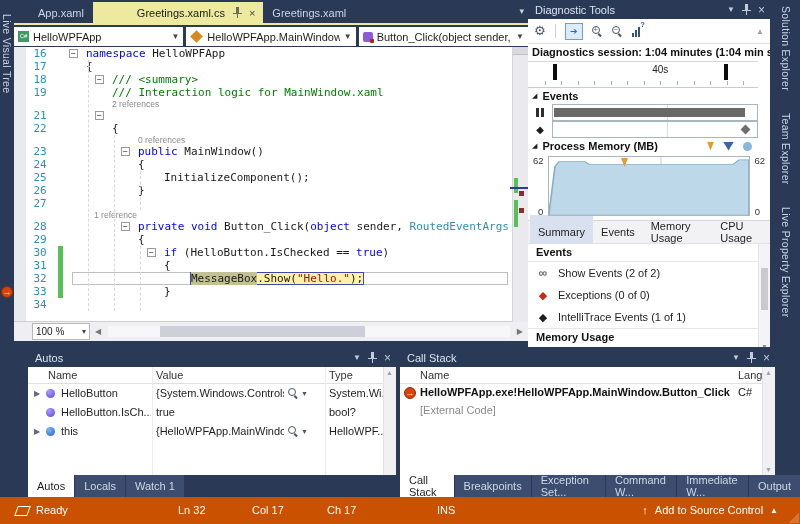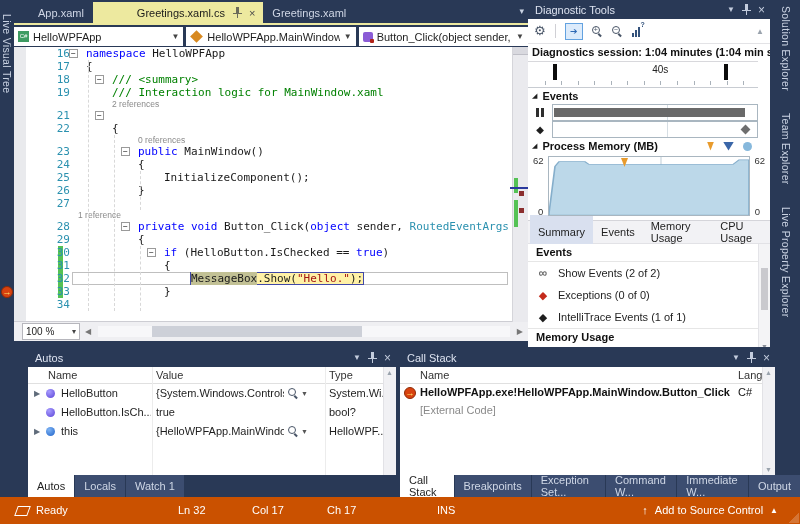--- a/index.html
+++ b/index.html
@@ -32,40 +32,40 @@
   .dd .ddchev{margin-left:auto;color:#444;font-size:8px;padding-left:4px;}
   .ic-proj{width:11px;height:11px;background:#3E9B62;color:#fff;font-size:6px;line-height:11px;text-align:center;flex:none;}
   .ic-class{width:9px;height:9px;background:#D8891F;transform:rotate(45deg);flex:none;margin:0 2px;}
   .ic-method{width:10px;height:10px;background:#8B5CD6;border-radius:2px;flex:none;position:relative;}
   .ic-method::after{content:"";position:absolute;right:-1px;bottom:-1px;width:4px;height:4px;background:#B02318;border-radius:1px;}
   #code-area{position:absolute;left:0;top:47px;right:0;bottom:19px;background:#fff;overflow:hidden;}
   #code-area::before{content:"";position:absolute;left:0;top:0;bottom:0;width:12px;background:#E9EAED;}
   #code-lines{position:absolute;left:0;top:0;right:15px;}
   .crow{position:relative;height:13px;}
   .refrow{position:relative;height:10px;font-size:8.5px;line-height:10px;color:#8a8a8a;}
-  .lnum{position:absolute;left:28px;width:28px;text-align:right;color:#2B91AF;
+  .lnum{position:absolute;left:12px;width:28px;text-align:center;color:#2B91AF;
         font:11px/13px "DejaVu Sans Mono",monospace;}
   .ctext{position:absolute;top:0;white-space:pre;font:11px/13px "DejaVu Sans Mono",monospace;color:#1a1a1a;}
   .fold{position:absolute;top:2px;width:9px;height:9px;box-sizing:border-box;border:1px solid #9a9a9a;background:#fff;
         font:8px/7px "DejaVu Sans Mono",monospace;text-align:center;color:#333;z-index:2;}
   .gbar{position:absolute;left:44px;top:0;width:5px;height:13px;background:#55C255;}
   .curbox{position:absolute;left:58px;right:5px;top:0;height:11px;border:1px solid #BFBFBF;}
   .stmt{display:inline-block;border:1px solid #4048A8;background:#FFF1A6;height:11px;line-height:11px;}
   .seg-k{color:#0000FF;} .seg-t{color:#2B91AF;} .seg-c{color:#008000;}
   .seg-p{color:#1a1a1a;} .seg-hlA{background:#C2C195;} .seg-hlB{} .seg-hlS{color:#A31515;}
   .iguide{position:absolute;width:0;border-left:1px dashed #D8D8D8;}
   
   #evs{position:absolute;right:0;top:0;bottom:0;width:15px;background:#EAEAEE;border-left:1px solid #D5D5DA;z-index:5;}
   #evs .split{position:absolute;left:0;right:0;top:0;height:7px;background:#D9D9DF;border-bottom:1px solid #BFBFC7;}
   #evs .gmark{position:absolute;left:1px;width:4px;background:#55C255;}
   #evs .blueline{position:absolute;left:-3px;width:21px;height:2px;background:#2B3A9E;}
   #evs .redsq{position:absolute;left:6px;width:5px;height:5px;background:#8B2E2E;}
   #ebb{position:absolute;left:0;right:0;bottom:0;height:19px;background:#EFEFF2;border-top:1px solid #CDCDD3;
        display:flex;align-items:center;}
-  #zoombox{width:50px;height:15px;background:#fff;border:1px solid #B6B6BC;margin-left:8px;
+  #zoombox{width:50px;height:15px;background:#fff;border:1px solid #B6B6BC;margin-left:18px;
            display:flex;align-items:center;font-size:10px;padding:0 3px;}
   #zoombox .ddchev{margin-left:auto;font-size:8px;color:#444;}
   .hsarr{color:#777;font-size:8px;padding:0 5px;}
   #htrack{flex:1;height:11px;background:#F7F7F9;position:relative;margin:0 2px;}
   #hthumb{position:absolute;left:13%;width:51%;top:0;height:11px;background:#CDD0D8;}
   
   .panel-title{height:19px;display:flex;align-items:center;padding:0 5px 0 7px;color:#DDE3F0;}
   .pt-icons{margin-left:auto;display:flex;align-items:center;gap:7px;color:#C3CCDD;}
   .pt-icons .chev{font-size:8px;} .pt-icons .cls{font-size:12px;line-height:10px;}
   .pinw{display:inline-block;width:9px;height:11px;position:relative;}
@@ -250,21 +250,21 @@
             <div class="ctext" style="left: 150px;"><span class="seg-p">InitializeComponent();</span></div>
           </div>
           <div class="crow">
             <div class="lnum">26</div>
             <div class="ctext" style="left: 124px;"><span class="seg-p">}</span></div>
           </div>
           <div class="crow">
             <div class="lnum">27</div>
             <div class="ctext" style="left: 72px;"></div>
           </div>
-          <div class="refrow" style="padding-left: 64px;">1 reference</div>
+          <div class="refrow" style="padding-left: 80px;">1 reference</div>
           <div class="crow">
             <div class="lnum">28</div>
             <div class="fold" style="left: 107px;">−</div>
             <div class="ctext" style="left: 124px;"><span class="seg-k">private void</span><span class="seg-p"> Button_Click(</span><span class="seg-k">object</span><span class="seg-p"> sender, </span><span class="seg-t">RoutedEventArgs</span><span class="seg-p"> e)</span></div>
           </div>
           <div class="crow">
             <div class="lnum">29</div>
             <div class="ctext" style="left: 124px;"><span class="seg-p">{</span></div>
           </div>
           <div class="crow">

